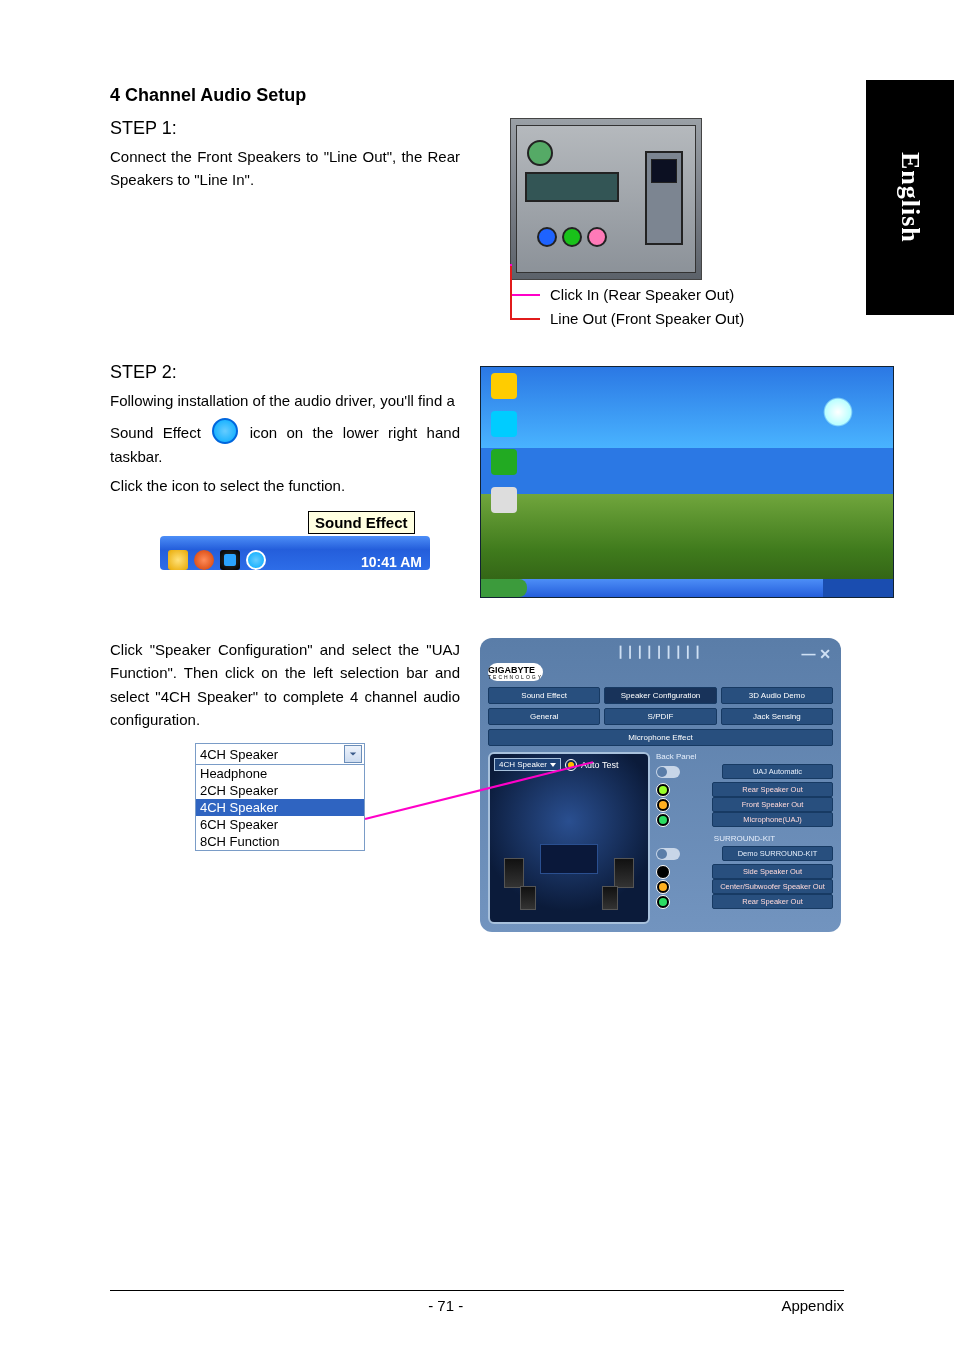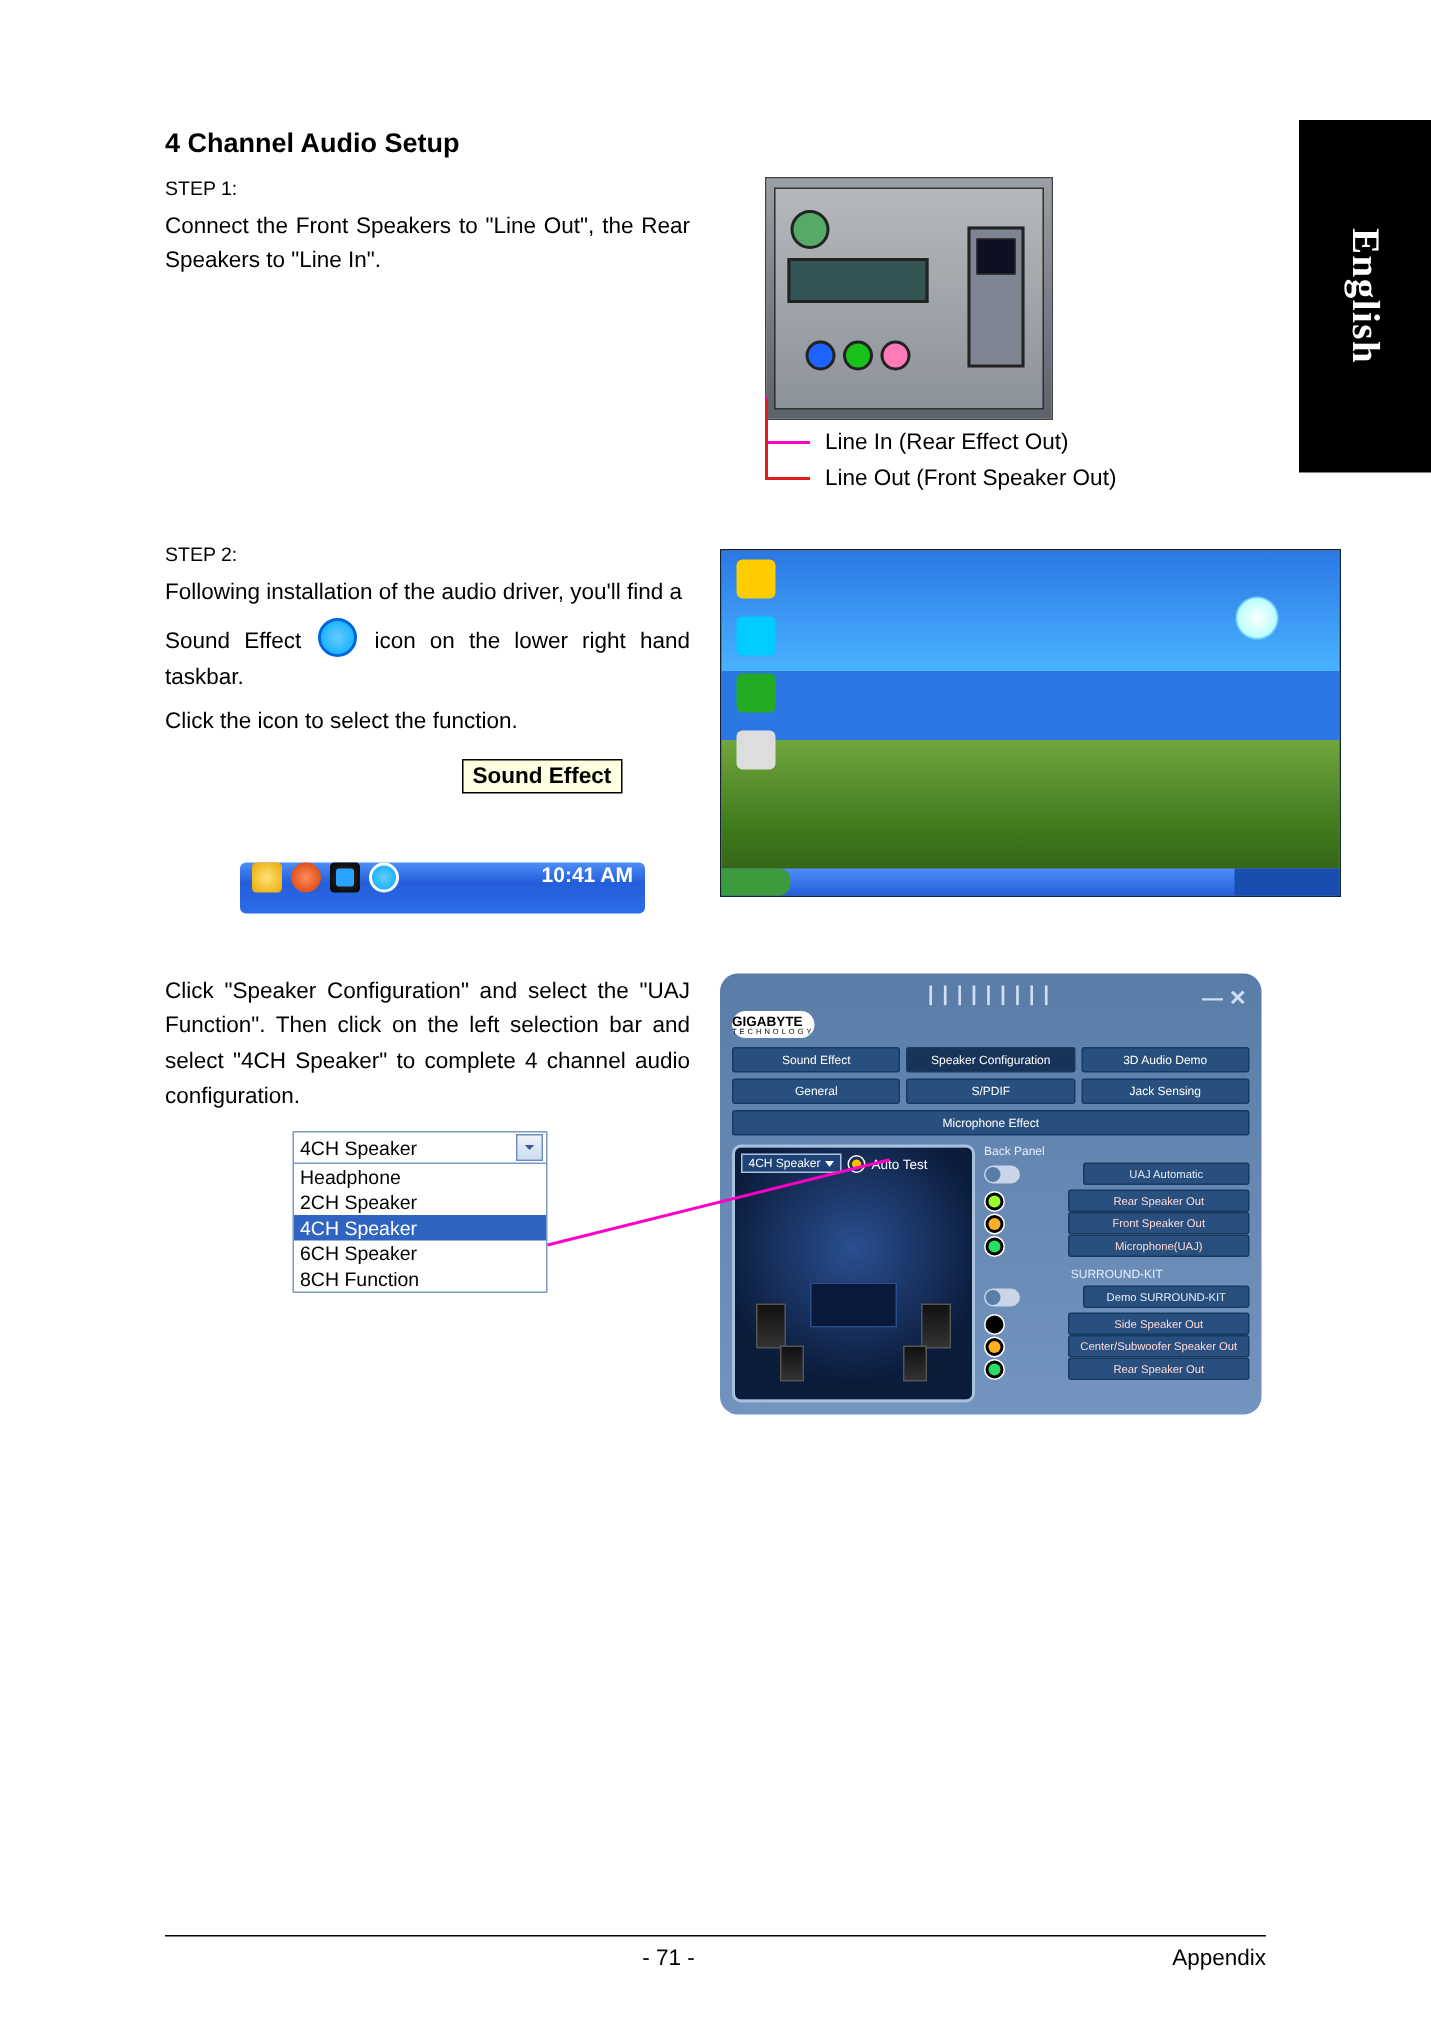--- a/index.html
+++ b/index.html
@@ -37,21 +37,21 @@
     font-size: 26px;
     font-family: "Times New Roman", serif;
     letter-spacing: 1px;
   }
   h2.section-title {
     font-size: 18px;
     font-weight: bold;
     margin: 0 0 12px 0;
   }
   .step-label {
-    font-size: 13px;
+    font-size: 18px;
     margin: 0 0 6px 0;
   }
   .body-text {
     font-size: 15px;
     line-height: 1.55;
     margin: 0 0 6px 0;
     text-align: justify;
   }
   .row {
     display: flex;
@@ -120,27 +120,26 @@
     display: inline-block;
     padding: 2px 6px;
     margin-left: 148px;
     margin-bottom: 2px;
   }
   .taskbar {
     background: linear-gradient(#4d8ef7,#245edb 40%,#2d6de8);
     height: 34px;
     border-radius: 4px;
     display: flex;
-    align-items: flex-start;
+    align-items: flex-end;
     padding: 0 8px;
     gap: 6px;
     color: #fff;
     font-size: 14px;
     font-weight: bold;
-    margin-top: 44px;
   }
   .taskbar .tray-icon {
     width: 20px; height: 20px; display:inline-block;
   }
   .tray1 { background: radial-gradient(#ffe27a,#e8a800); border-radius:3px;}
   .tray2 { background: radial-gradient(#ff8c5a,#d13b00); border-radius:50%;}
   .tray3 { background: radial-gradient(#333,#000); border-radius:3px; position:relative;}
   .tray3::after{content:""; position:absolute; inset:4px; background:#2aa3ff; border-radius:2px;}
   .tray4 { background: radial-gradient(#6cf,#0af); border-radius:50%; border:2px solid #fff; box-sizing:border-box;}
   .clock { margin-left: auto; font-weight:bold; }
@@ -292,21 +291,21 @@
           <div class="serial"></div>
           <div class="usb-stack"></div>
           <span class="jack blue"></span>
           <span class="jack green"></span>
           <span class="jack pink"></span>
         </div>
       </div>
       <div class="callouts">
         <div class="callout-line">
           <span class="lead" style="--c:#ff00c8;"></span>
-          <span>Line In (Rear Effect Out)</span>
+          <span>Click In (Rear Speaker Out)</span>
         </div>
         <div class="callout-line">
           <span class="lead long" style="--c:#e11b1b;"></span>
           <span>Line Out (Front Speaker Out)</span>
         </div>
       </div>
     </div>
   </div>
 
   <div class="row" style="margin-top:28px;">

